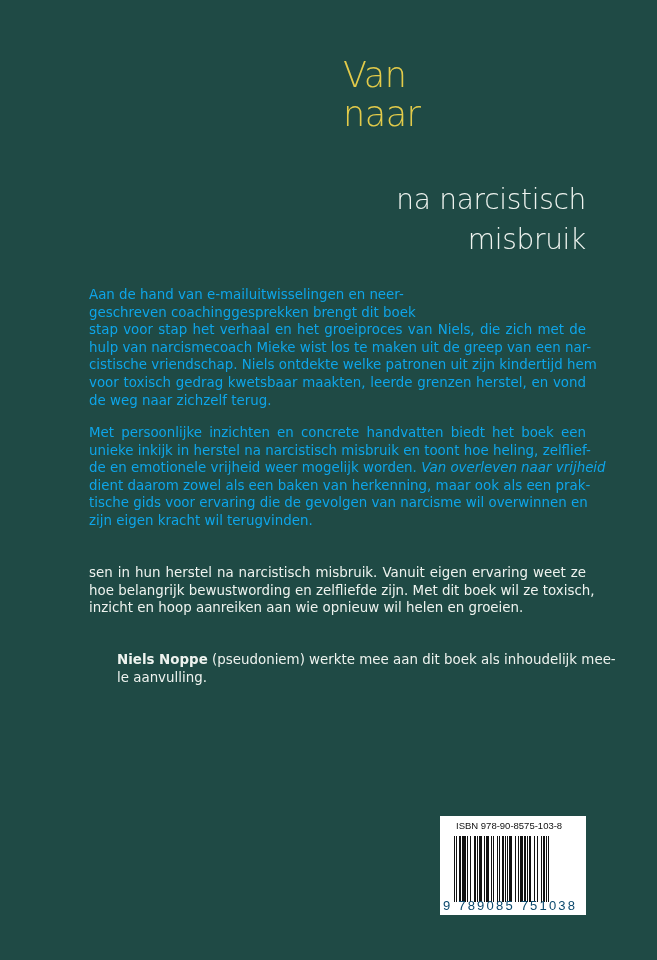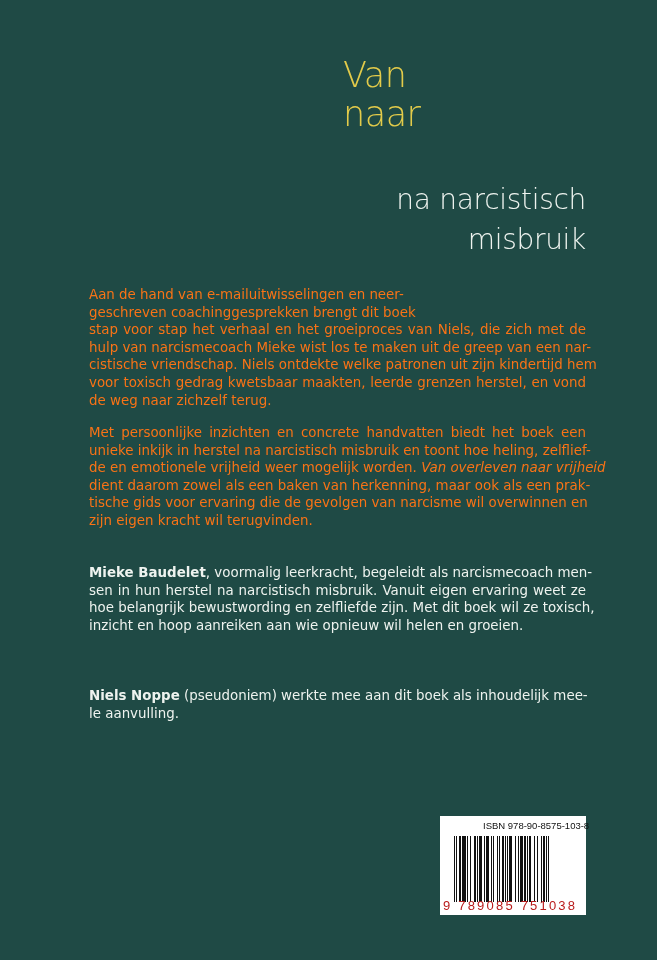--- a/index.html
+++ b/index.html
@@ -13,35 +13,35 @@
     font-size: 35px; line-height: 39px; letter-spacing: -0.5px;
   }
   .title div { white-space: nowrap; }
   .subtitle {
     position: absolute; right: 71px; top: 180px; text-align: right;
     color: #eef3ef; font-size: 28px; line-height: 40px; font-weight: 200; letter-spacing: -0.3px;
   }
   .subtitle div { white-space: nowrap; }
   .p {
     position: absolute; left: 89px; width: 497px;
-    color: #f97316; font-size: 13.4px; line-height: 17.6px; text-align: justify;
+    color: #0ea5e9; font-size: 13.4px; line-height: 17.6px; text-align: justify;
   }
   .p .line { display: block; white-space: nowrap; text-align-last: justify; }
   .p .line.last { text-align-last: left; }
   .w { color: #eef3ef; }
   em { font-style: italic; }
   b { font-weight: bold; }
   .barcode {
     position: absolute; left: 440px; top: 816px; width: 146px; height: 99px; background: #fff;
   }
-  .isbn-label { position: absolute; left: 16px; top: 4px; font-size: 9.5px; color: #111; white-space: nowrap; font-family: "Liberation Sans", sans-serif; margin-left: 27px; }
+  .isbn-label { position: absolute; left: 16px; top: 4px; font-size: 9.5px; color: #111; white-space: nowrap; font-family: "Liberation Sans", sans-serif; }
   .bars { position: absolute; left: 14px; top: 20px; width: 128px; height: 66px; display: flex; align-items: stretch; }
   .bar { background: #111; height: 100%; }
   .gap { height: 100%; }
-  .digits { position: absolute; left: 3px; top: 82px; font-size: 13px; color: #b91c1c; letter-spacing: 2.2px; font-family: "Liberation Sans", sans-serif; white-space: nowrap; background: transparent; }
+  .digits { position: absolute; left: 3px; top: 82px; font-size: 13px; color: #0c4a6e; letter-spacing: 2.2px; font-family: "Liberation Sans", sans-serif; white-space: nowrap; background: transparent; }
 </style>
 </head>
 <body>
 
 <div class="title">
   <div>Van</div>
   <div>naar</div>
 </div>
 
 <div class="subtitle">
@@ -62,27 +62,26 @@
 <div class="p" style="top:424px;">
   <span class="line">Met persoonlijke inzichten en concrete handvatten biedt het boek een</span>
   <span class="line">unieke inkijk in herstel na narcistisch misbruik en toont hoe heling, zelflief-</span>
   <span class="line"><span>de en emotionele vrijheid weer mogelijk worden.</span> <em>Van overleven naar vrijheid</em></span>
   <span class="line">dient daarom zowel als een baken van herkenning, maar ook als een prak-</span>
   <span class="line">tische gids voor ervaring die de gevolgen van narcisme wil overwinnen en</span>
   <span class="line last">zijn eigen kracht wil terugvinden.</span>
 </div>
 
 <div class="p w" style="top:564px;">
-  <span class="line"><b>Mieke Baudelet</b><span>, voormalig leerkracht, begeleidt als narcismecoach men-</span></span>
   <span class="line">sen in hun herstel na narcistisch misbruik. Vanuit eigen ervaring weet ze</span>
   <span class="line">hoe belangrijk bewustwording en zelfliefde zijn. Met dit boek wil ze toxisch,</span>
   <span class="line last">inzicht en hoop aanreiken aan wie opnieuw wil helen en groeien.</span>
 </div>
 
-<div class="p w" style="top:687px;">
+<div class="p w" style="top:651px;margin-left:28px;">
   <span class="line"><b>Niels Noppe</b><span> (pseudoniem) werkte mee aan dit boek als inhoudelijk mee-</span></span>
   <span class="line last">le aanvulling.</span>
 </div>
 
 <div class="barcode">
   <div class="isbn-label">ISBN 978-90-8575-103-8</div>
   <div class="bars" id="bars">
       <div class="bar" style="width: 1.05px;"></div>
       <div class="gap" style="width: 1.05px;"></div>
       <div class="bar" style="width: 1.05px;"></div>

